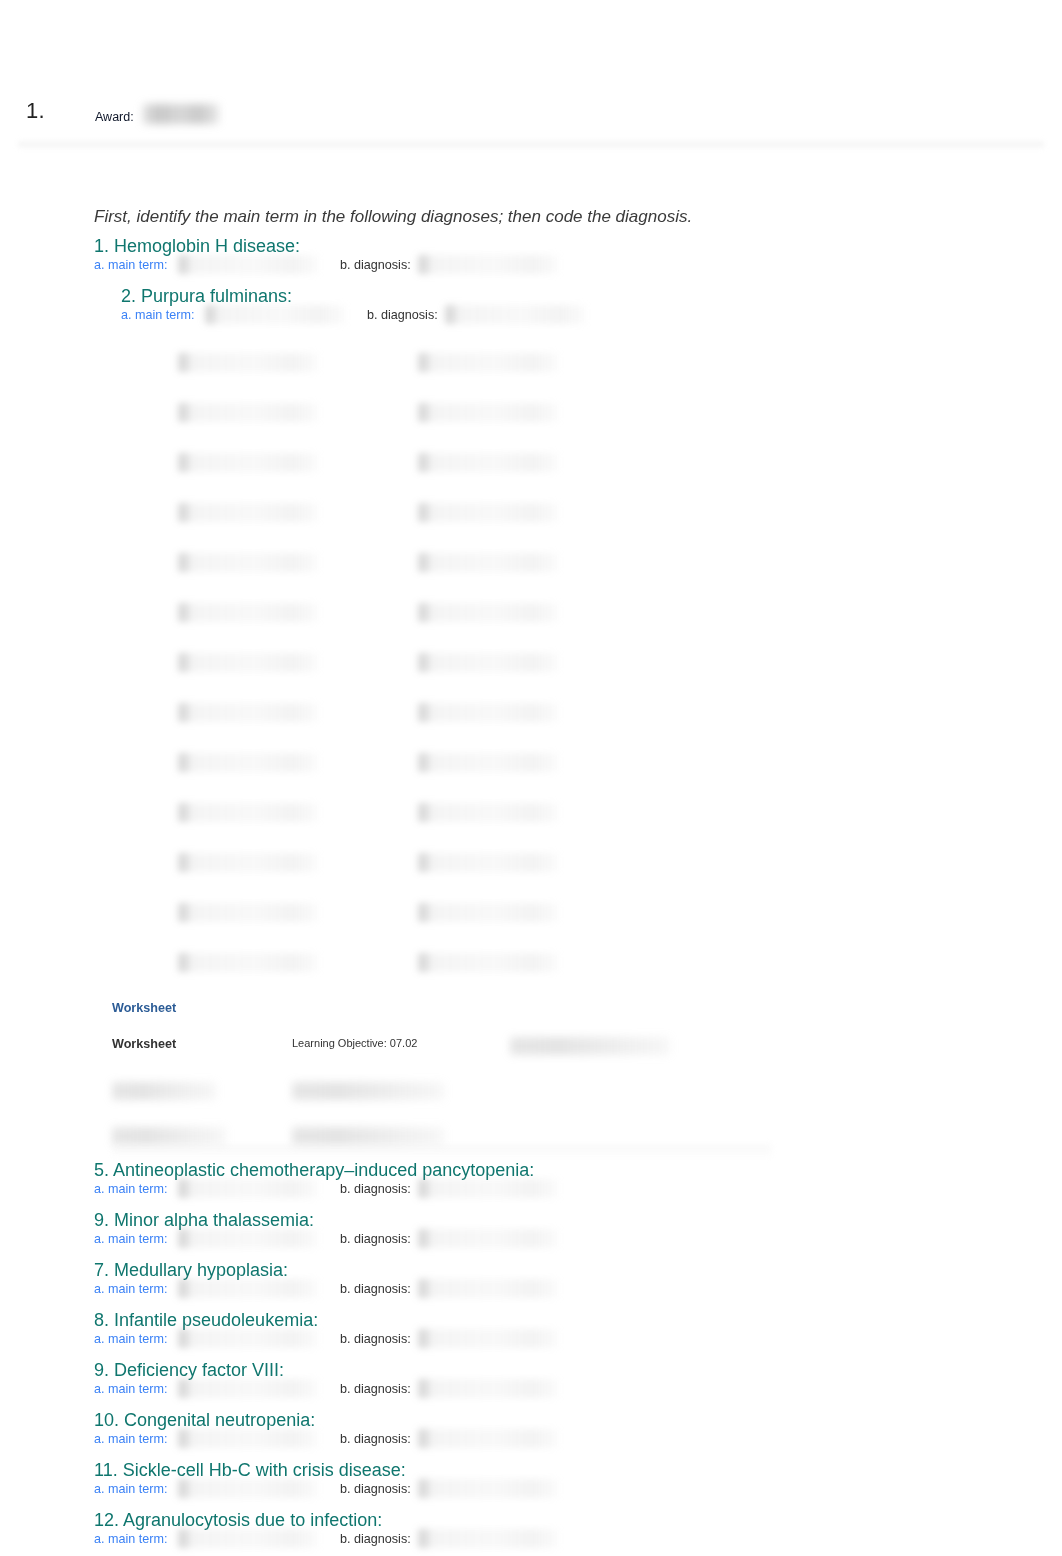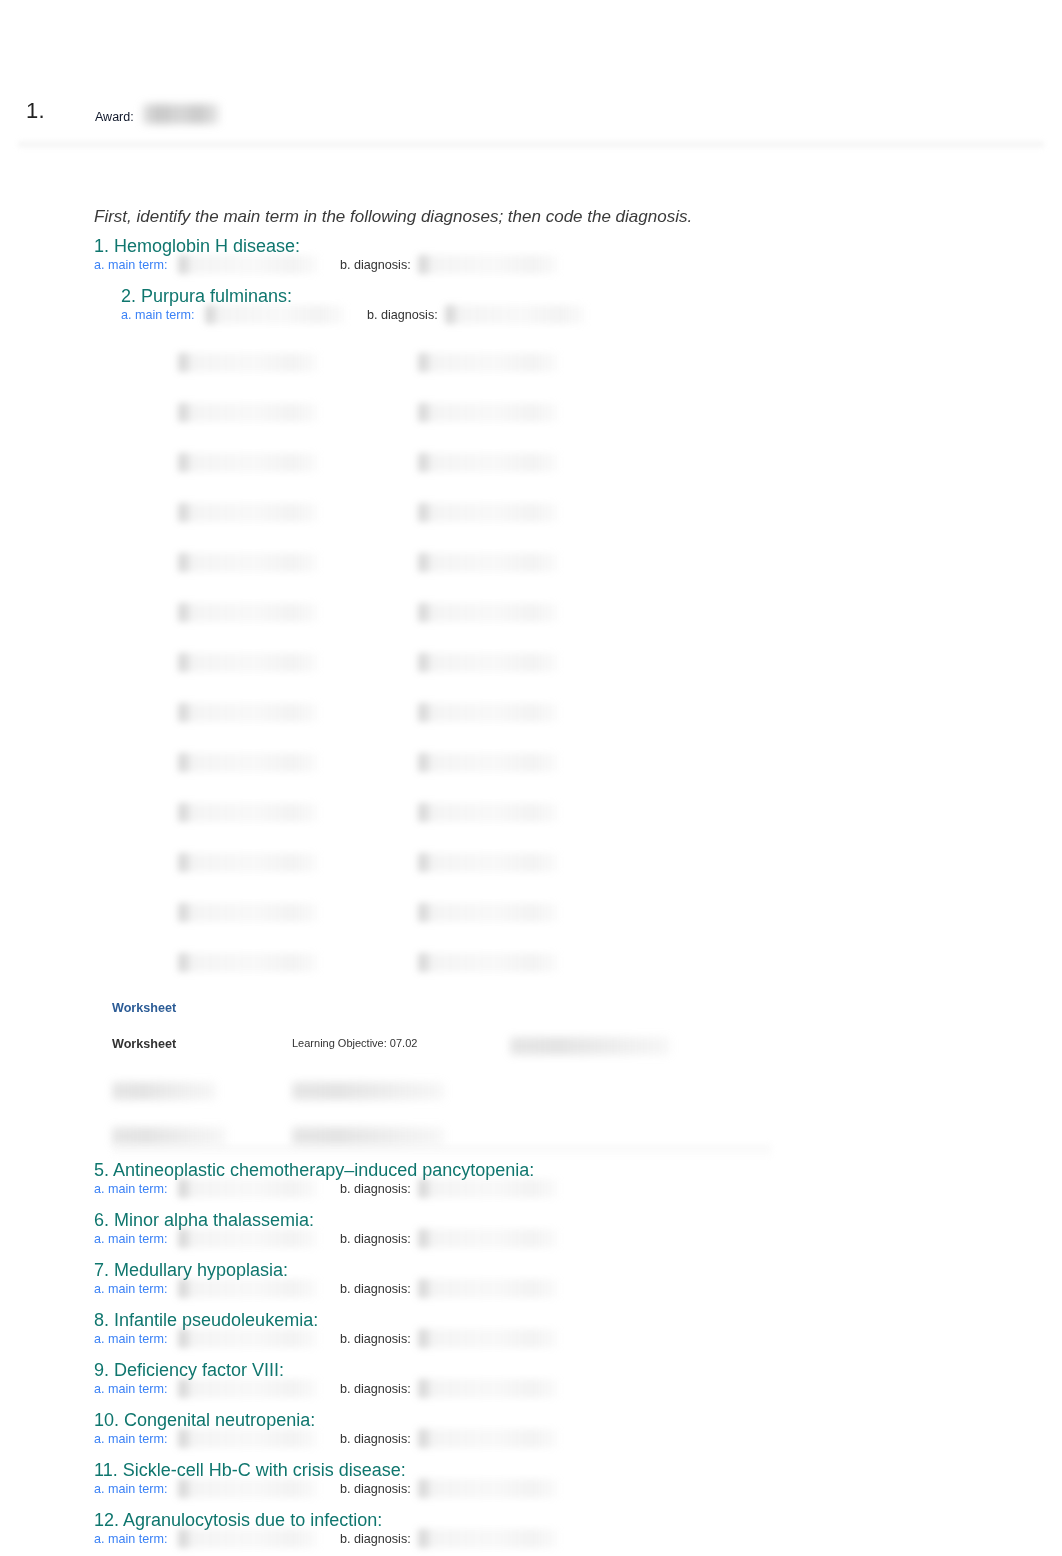--- a/index.html
+++ b/index.html
@@ -325,21 +325,21 @@
       <div class="q-block-inner">
         <div class="q-title">5. Antineoplastic chemotherapy–induced pancytopenia:</div>
         <div class="q-row">
           <span class="lbl-main">a. main term:</span>
           <span class="field field-main"></span>
           <span class="lbl-diag">b. diagnosis:</span>
           <span class="field field-diag"></span>
         </div>
       </div>
       <div class="q-block-inner">
-        <div class="q-title">6. Minor alpha thalassemia:</div>
+        <div class="q-title">9. Minor alpha thalassemia:</div>
         <div class="q-row">
           <span class="lbl-main">a. main term:</span>
           <span class="field field-main"></span>
           <span class="lbl-diag">b. diagnosis:</span>
           <span class="field field-diag"></span>
         </div>
       </div>
       <div class="q-block-inner">
         <div class="q-title">7. Medullary hypoplasia:</div>
         <div class="q-row">

